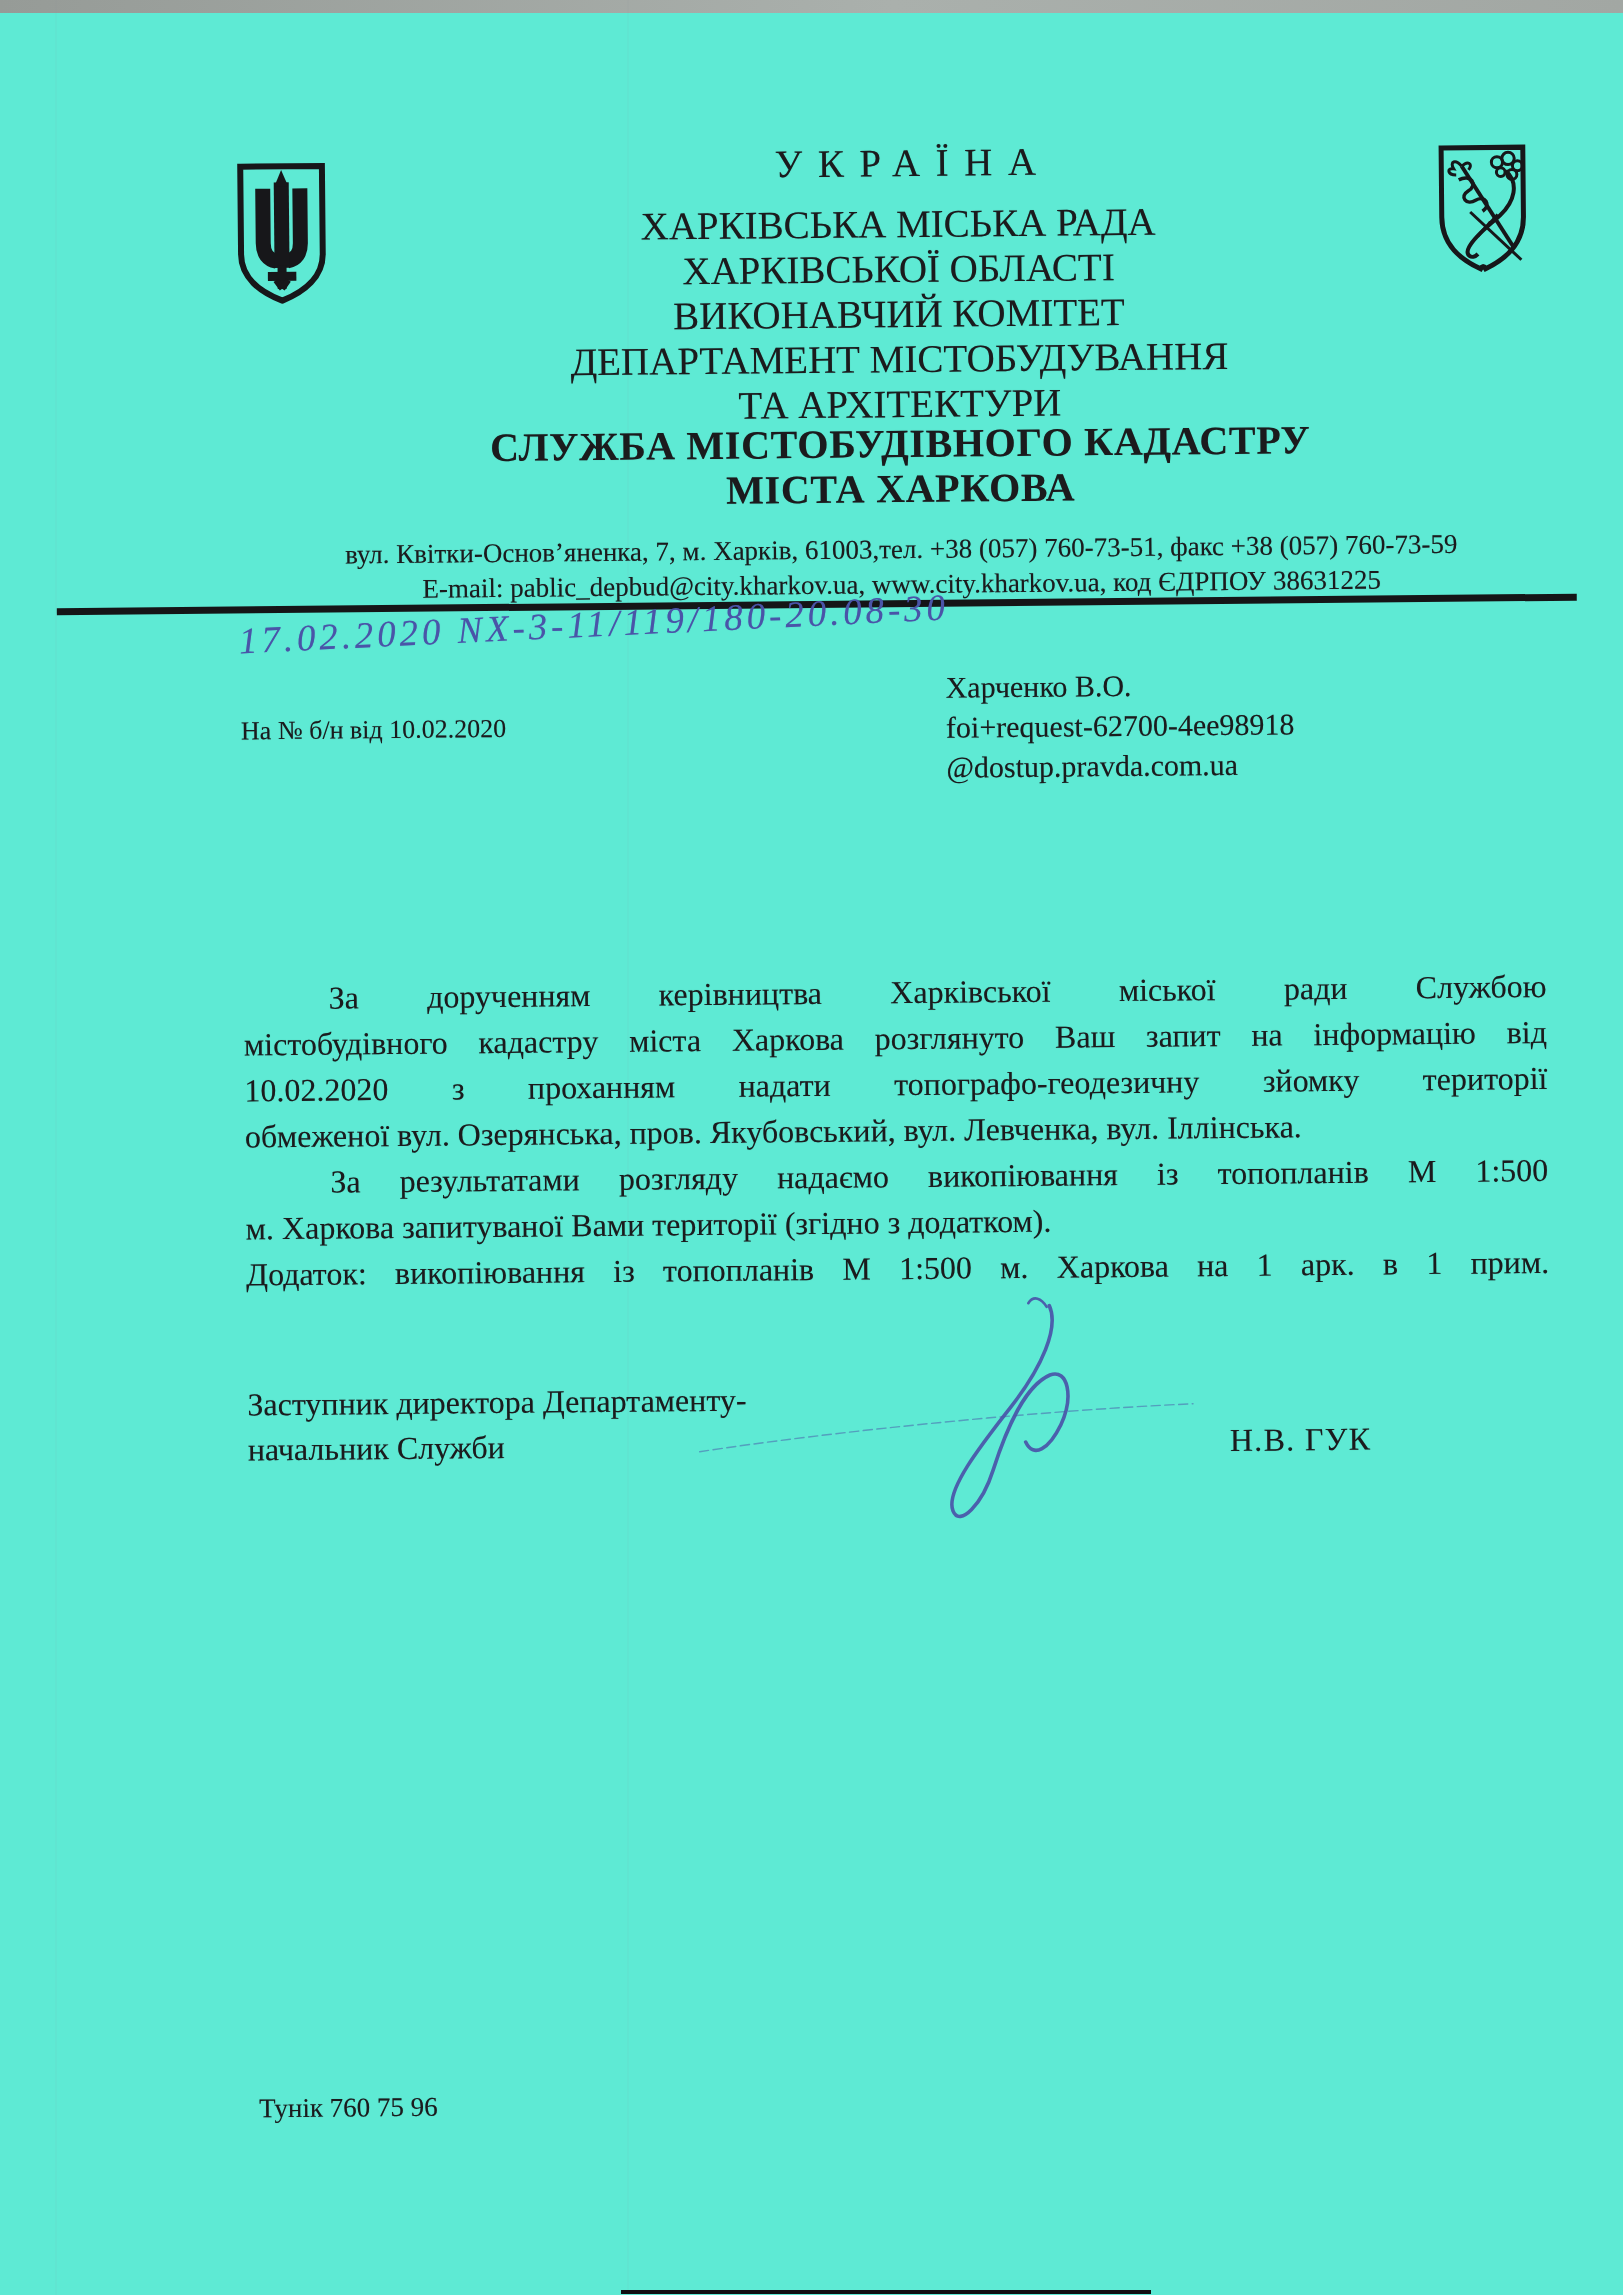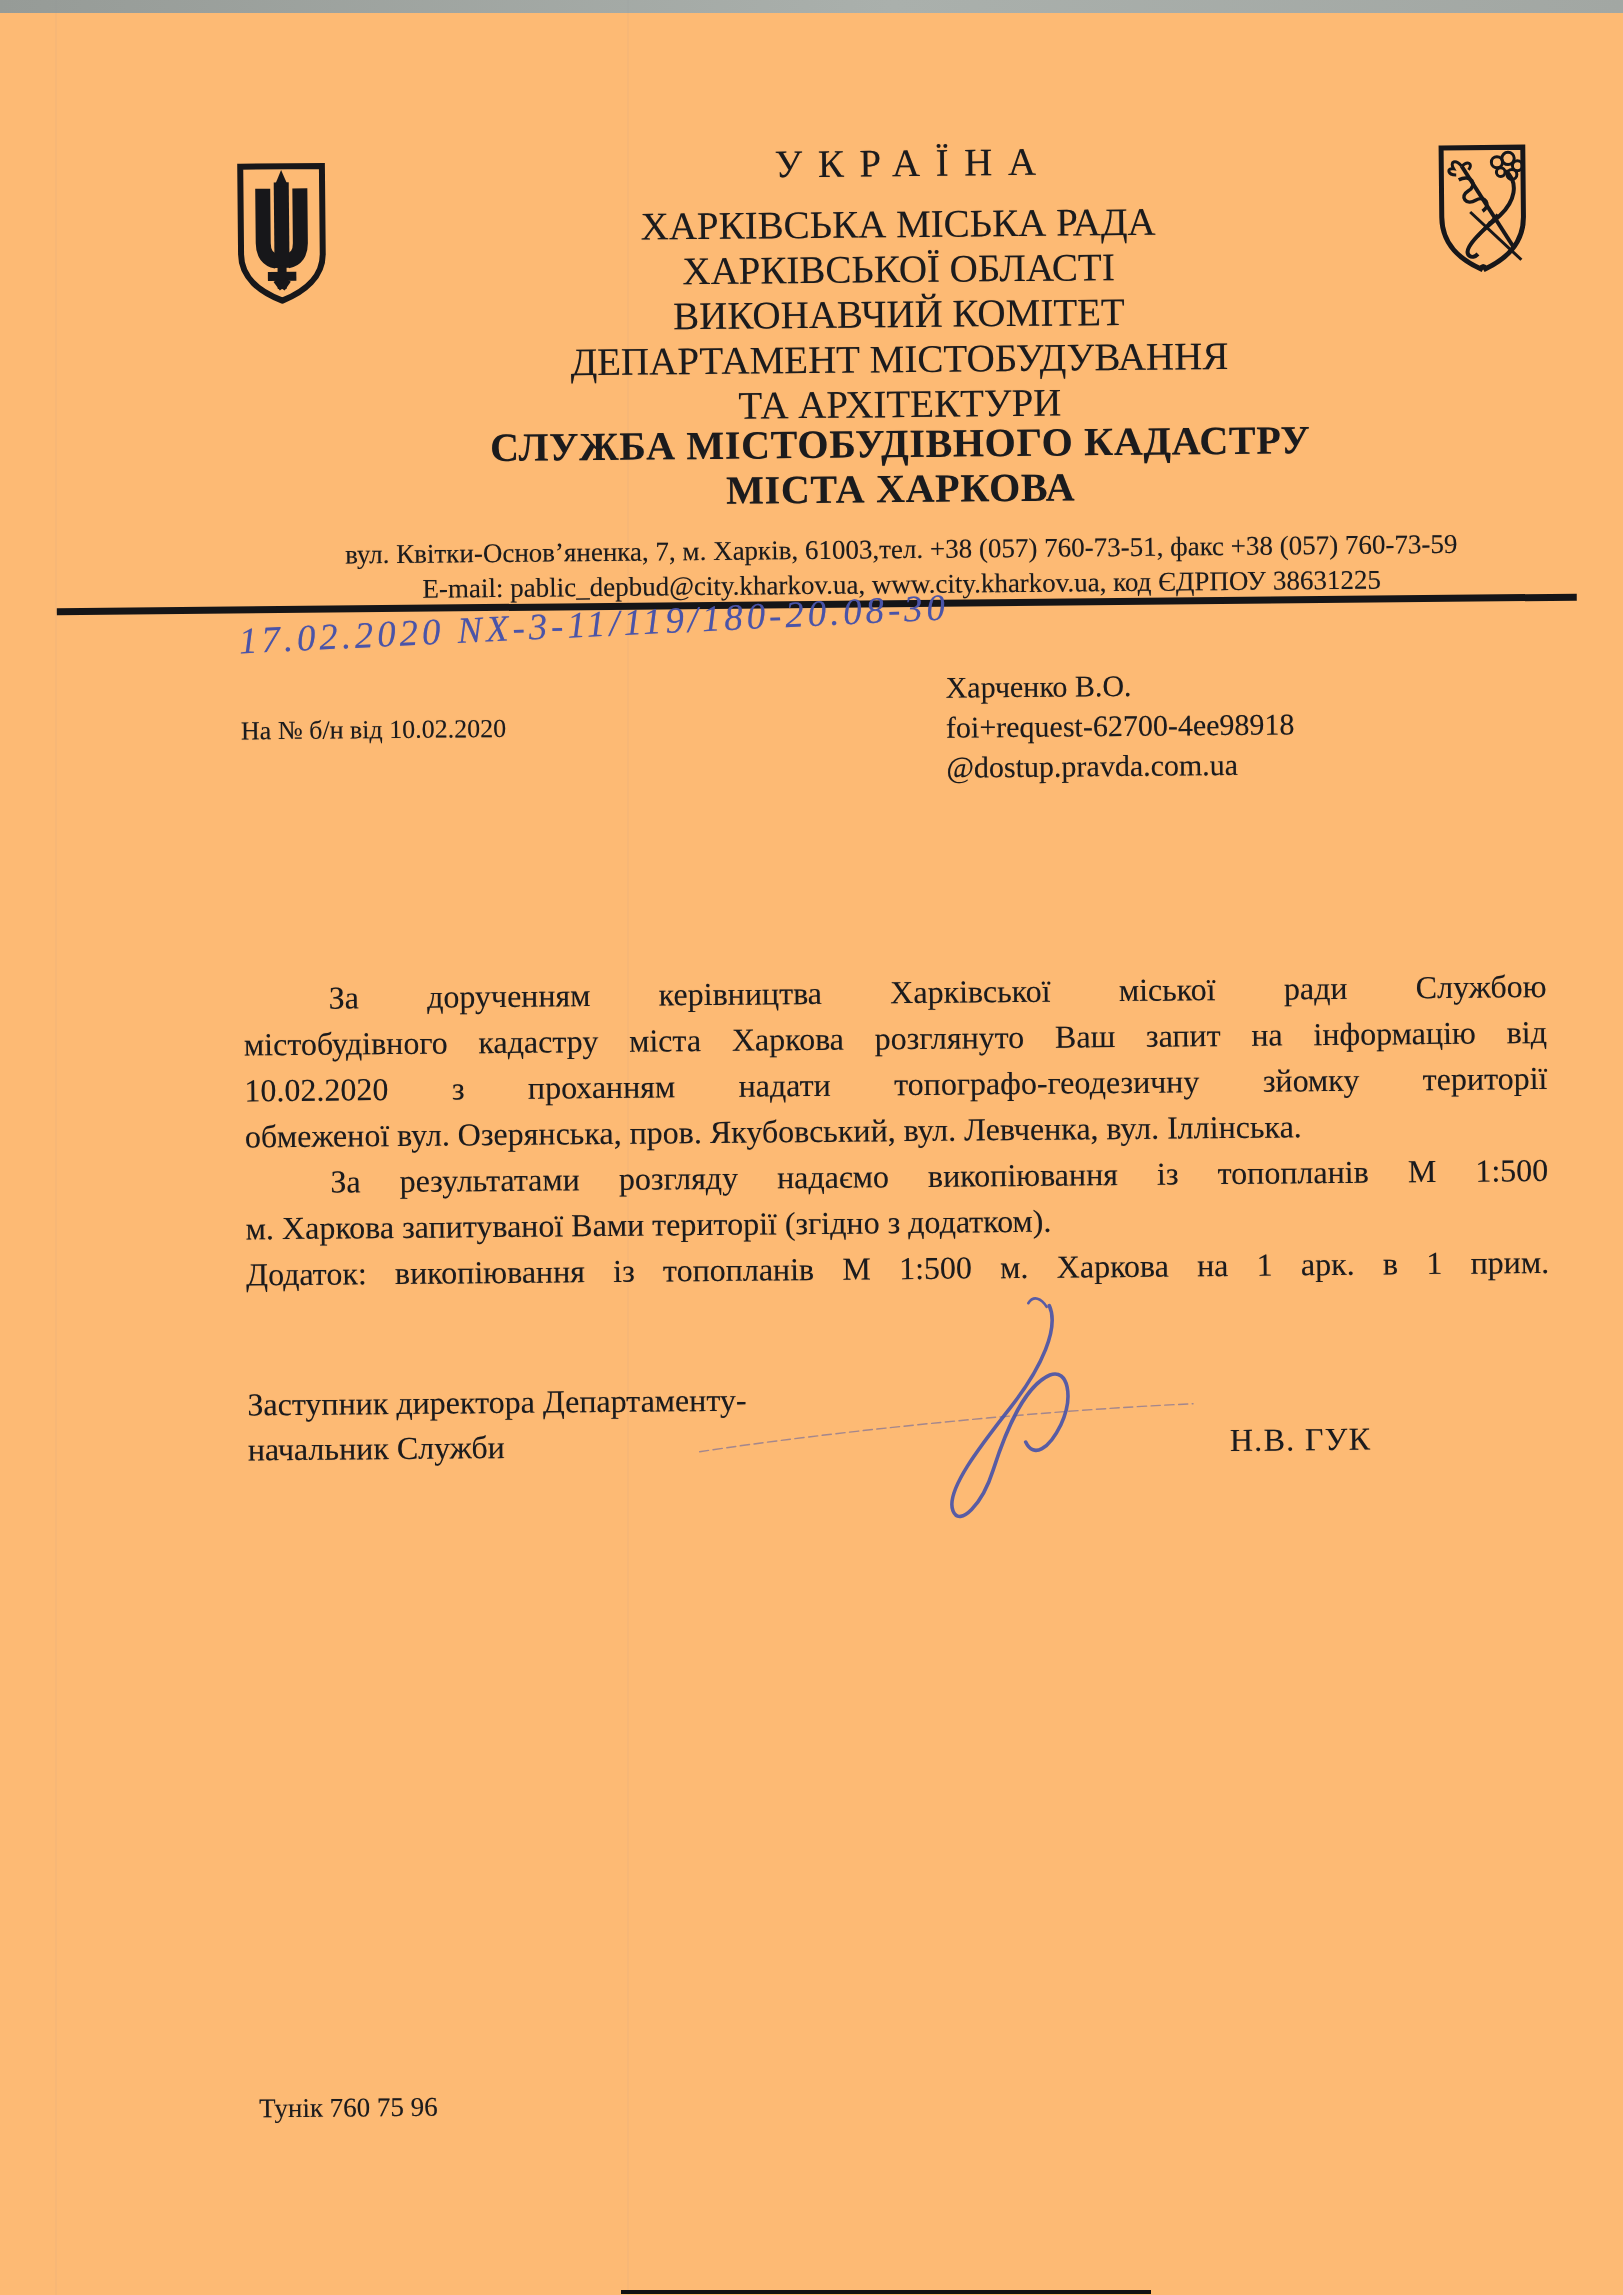--- a/index.html
+++ b/index.html
@@ -4,21 +4,21 @@
 <style>
   html,body{margin:0;padding:0;}
   body{
     width:1623px;height:2295px;
     background:#f8f6fa;
     font-family:"Liberation Serif", serif;
     color:#1c1c1e;
     overflow:hidden;
     position:relative;
   }
-  .scan-page{position:absolute;inset:0;background:#fdba74;font-family:Liberation Serif, serif;}
+  .scan-page{position:absolute;inset:0;background:#5eead4;font-family:Liberation Serif, serif;}
   
   .scan-edge-top{
     position:absolute;left:0;top:0;width:1623px;height:13px;
     background:linear-gradient(to right,#969b97,#aab0ac 55%,#a2a7a3);
   }
   .scan-streak{position:absolute;top:0;bottom:0;width:2px;background:#8a8f9a;opacity:.05;}
   .streak-a{left:55px;}
   .streak-b{left:627px;}
   .scan-bottom-line{
     position:absolute;left:621px;top:2290px;width:530px;height:3.9px;background:#101012;

